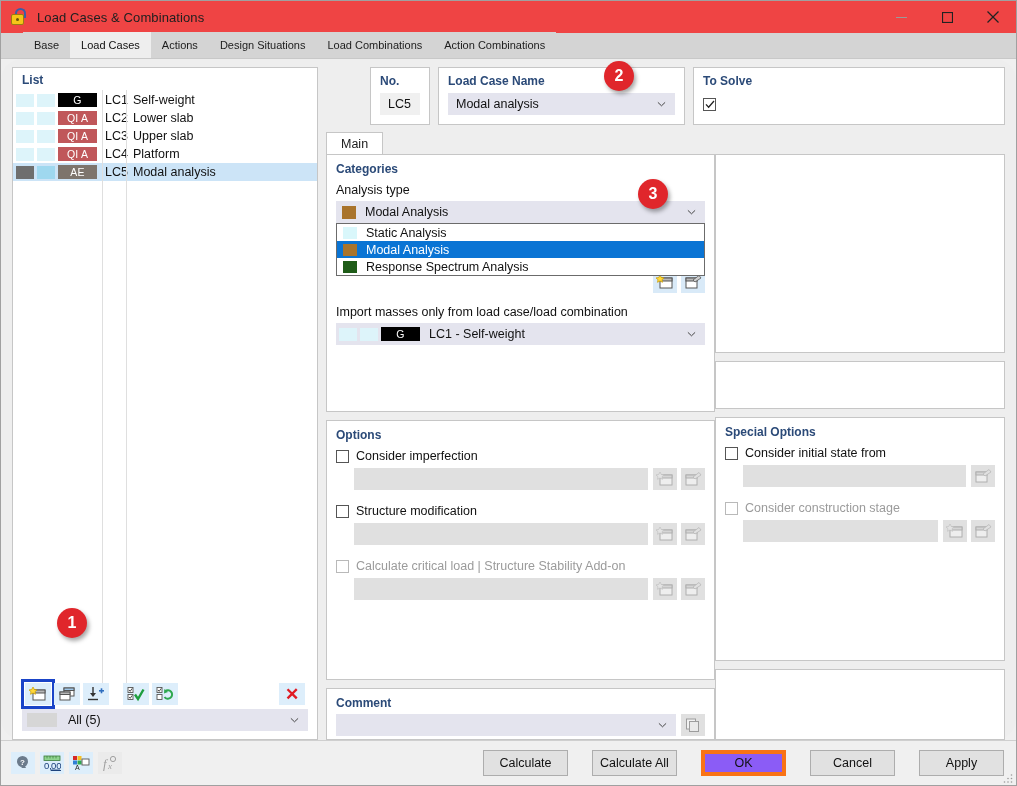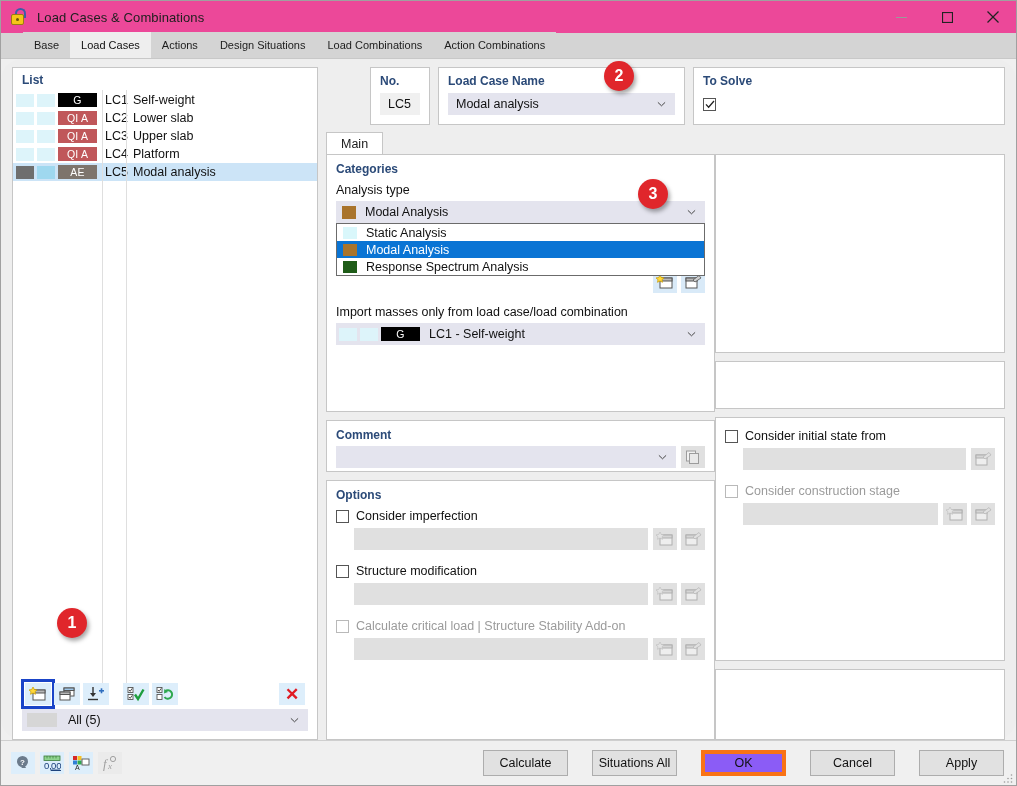--- a/index.html
+++ b/index.html
@@ -18,21 +18,21 @@
     position: relative;
     width: 1017px; height: 786px;
     background: #f0f0f0;
     border: 1px solid #a0a0a0;
     display: flex; flex-direction: column;
   }
 
   
   .titlebar {
     height: 32px;
-    background: #ec4899;
+    background: #ef4444;
     display: flex; align-items: center;
     flex: 0 0 32px;
   }
   .title-icon {
     width: 18px; height: 18px;
     margin-left: 9px; margin-right: 9px;
     position: relative;
   }
   .title-icon .lock-body {
     position: absolute; left: 1px; top: 6px;
@@ -613,122 +613,123 @@
                 <span class="sw"></span>
                 <span class="badge g">G</span>
                 <span style="margin-left:9px;">LC1 - Self-weight</span>
                 <svg class="chev" viewBox="0 0 10 10">
                   <path d="M1 3.2 L5 7 L9 3.2" fill="none" stroke="#444" stroke-width="1.1"></path>
                 </svg>
               </div>
             </div>
           </div>
 
+          <div class="group" style="flex:1;">
+            <div class="gtitle">Options</div>
+
+            <div class="opt-row">
+              <span class="chkbox"></span>
+              <span class="opt-label">Consider imperfection</span>
+            </div>
+            <div class="fieldline" style="margin-top:5px; margin-left:18px; margin-bottom:14px;">
+              <div class="greyfield"></div>
+              <div class="iconrow">
+                <div class="ibtn grey">
+                  <svg width="18" height="16" viewBox="0 0 18 16" opacity=".45">
+                    <rect x="4" y="4" width="12" height="10" fill="#fff" stroke="#777" stroke-width="1"></rect>
+                    <rect x="4" y="4" width="12" height="3" fill="#c9c9c9" stroke="#777" stroke-width="1"></rect>
+                    <path d="M4 1 L5.3 3.5 L8 3.9 L6 5.7 L6.5 8.3 L4 7 L1.5 8.3 L2 5.7 L0 3.9 L2.7 3.5 Z" fill="#e8e8e8" stroke="#999" stroke-width=".7"></path>
+                  </svg>
+                </div>
+                <div class="ibtn grey">
+                  <svg width="18" height="16" viewBox="0 0 18 16" opacity=".45">
+                    <rect x="2" y="4" width="11" height="10" fill="#fff" stroke="#777" stroke-width="1"></rect>
+                    <rect x="2" y="4" width="11" height="3" fill="#c9c9c9" stroke="#777" stroke-width="1"></rect>
+                    <path d="M9 6 L15 1.5 L17 4 L11 8 Z" fill="#e0e0e0" stroke="#888" stroke-width=".8"></path>
+                  </svg>
+                </div>
+              </div>
+            </div>
+
+            <div class="opt-row">
+              <span class="chkbox"></span>
+              <span class="opt-label">Structure modification</span>
+            </div>
+            <div class="fieldline" style="margin-top:5px; margin-left:18px; margin-bottom:14px;">
+              <div class="greyfield"></div>
+              <div class="iconrow">
+                <div class="ibtn grey">
+                  <svg width="18" height="16" viewBox="0 0 18 16" opacity=".45">
+                    <rect x="4" y="4" width="12" height="10" fill="#fff" stroke="#777" stroke-width="1"></rect>
+                    <rect x="4" y="4" width="12" height="3" fill="#c9c9c9" stroke="#777" stroke-width="1"></rect>
+                    <path d="M4 1 L5.3 3.5 L8 3.9 L6 5.7 L6.5 8.3 L4 7 L1.5 8.3 L2 5.7 L0 3.9 L2.7 3.5 Z" fill="#e8e8e8" stroke="#999" stroke-width=".7"></path>
+                  </svg>
+                </div>
+                <div class="ibtn grey">
+                  <svg width="18" height="16" viewBox="0 0 18 16" opacity=".45">
+                    <rect x="2" y="4" width="11" height="10" fill="#fff" stroke="#777" stroke-width="1"></rect>
+                    <rect x="2" y="4" width="11" height="3" fill="#c9c9c9" stroke="#777" stroke-width="1"></rect>
+                    <path d="M9 6 L15 1.5 L17 4 L11 8 Z" fill="#e0e0e0" stroke="#888" stroke-width=".8"></path>
+                  </svg>
+                </div>
+              </div>
+            </div>
+
+            <div class="opt-row">
+              <span class="chkbox disabled"></span>
+              <span class="opt-label disabled">Calculate critical load | Structure Stability Add-on</span>
+            </div>
+            <div class="fieldline" style="margin-top:5px; margin-left:18px;">
+              <div class="greyfield"></div>
+              <div class="iconrow">
+                <div class="ibtn grey">
+                  <svg width="18" height="16" viewBox="0 0 18 16" opacity=".45">
+                    <rect x="4" y="4" width="12" height="10" fill="#fff" stroke="#777" stroke-width="1"></rect>
+                    <rect x="4" y="4" width="12" height="3" fill="#c9c9c9" stroke="#777" stroke-width="1"></rect>
+                    <path d="M4 1 L5.3 3.5 L8 3.9 L6 5.7 L6.5 8.3 L4 7 L1.5 8.3 L2 5.7 L0 3.9 L2.7 3.5 Z" fill="#e8e8e8" stroke="#999" stroke-width=".7"></path>
+                  </svg>
+                </div>
+                <div class="ibtn grey">
+                  <svg width="18" height="16" viewBox="0 0 18 16" opacity=".45">
+                    <rect x="2" y="4" width="11" height="10" fill="#fff" stroke="#777" stroke-width="1"></rect>
+                    <rect x="2" y="4" width="11" height="3" fill="#c9c9c9" stroke="#777" stroke-width="1"></rect>
+                    <path d="M9 6 L15 1.5 L17 4 L11 8 Z" fill="#e0e0e0" stroke="#888" stroke-width=".8"></path>
+                  </svg>
+                </div>
+              </div>
+            </div>
+          </div>
+
           <div class="group" style="height:52px; padding-bottom:6px;">
             <div class="gtitle" style="margin-bottom:4px;">Comment</div>
             <div class="fieldline">
               <div class="inp" style="flex:1; min-width:0;">
                 <span></span>
                 <svg class="chev" viewBox="0 0 10 10">
                   <path d="M1 3.2 L5 7 L9 3.2" fill="none" stroke="#444" stroke-width="1.1"></path>
                 </svg>
               </div>
               <div class="iconrow">
                 <div class="ibtn grey">
                   <svg width="16" height="15" viewBox="0 0 16 15" opacity=".55">
                     <rect x="1.5" y="1" width="9" height="10" fill="#fff" stroke="#666" stroke-width="1"></rect>
                     <rect x="4.5" y="3.5" width="9" height="10" fill="#f2f2f2" stroke="#666" stroke-width="1"></rect>
                   </svg>
                 </div>
               </div>
             </div>
           </div>
-
-          <div class="group" style="flex:1;">
-            <div class="gtitle">Options</div>
-
-            <div class="opt-row">
-              <span class="chkbox"></span>
-              <span class="opt-label">Consider imperfection</span>
-            </div>
-            <div class="fieldline" style="margin-top:5px; margin-left:18px; margin-bottom:14px;">
-              <div class="greyfield"></div>
-              <div class="iconrow">
-                <div class="ibtn grey">
-                  <svg width="18" height="16" viewBox="0 0 18 16" opacity=".45">
-                    <rect x="4" y="4" width="12" height="10" fill="#fff" stroke="#777" stroke-width="1"></rect>
-                    <rect x="4" y="4" width="12" height="3" fill="#c9c9c9" stroke="#777" stroke-width="1"></rect>
-                    <path d="M4 1 L5.3 3.5 L8 3.9 L6 5.7 L6.5 8.3 L4 7 L1.5 8.3 L2 5.7 L0 3.9 L2.7 3.5 Z" fill="#e8e8e8" stroke="#999" stroke-width=".7"></path>
-                  </svg>
-                </div>
-                <div class="ibtn grey">
-                  <svg width="18" height="16" viewBox="0 0 18 16" opacity=".45">
-                    <rect x="2" y="4" width="11" height="10" fill="#fff" stroke="#777" stroke-width="1"></rect>
-                    <rect x="2" y="4" width="11" height="3" fill="#c9c9c9" stroke="#777" stroke-width="1"></rect>
-                    <path d="M9 6 L15 1.5 L17 4 L11 8 Z" fill="#e0e0e0" stroke="#888" stroke-width=".8"></path>
-                  </svg>
-                </div>
-              </div>
-            </div>
-
-            <div class="opt-row">
-              <span class="chkbox"></span>
-              <span class="opt-label">Structure modification</span>
-            </div>
-            <div class="fieldline" style="margin-top:5px; margin-left:18px; margin-bottom:14px;">
-              <div class="greyfield"></div>
-              <div class="iconrow">
-                <div class="ibtn grey">
-                  <svg width="18" height="16" viewBox="0 0 18 16" opacity=".45">
-                    <rect x="4" y="4" width="12" height="10" fill="#fff" stroke="#777" stroke-width="1"></rect>
-                    <rect x="4" y="4" width="12" height="3" fill="#c9c9c9" stroke="#777" stroke-width="1"></rect>
-                    <path d="M4 1 L5.3 3.5 L8 3.9 L6 5.7 L6.5 8.3 L4 7 L1.5 8.3 L2 5.7 L0 3.9 L2.7 3.5 Z" fill="#e8e8e8" stroke="#999" stroke-width=".7"></path>
-                  </svg>
-                </div>
-                <div class="ibtn grey">
-                  <svg width="18" height="16" viewBox="0 0 18 16" opacity=".45">
-                    <rect x="2" y="4" width="11" height="10" fill="#fff" stroke="#777" stroke-width="1"></rect>
-                    <rect x="2" y="4" width="11" height="3" fill="#c9c9c9" stroke="#777" stroke-width="1"></rect>
-                    <path d="M9 6 L15 1.5 L17 4 L11 8 Z" fill="#e0e0e0" stroke="#888" stroke-width=".8"></path>
-                  </svg>
-                </div>
-              </div>
-            </div>
-
-            <div class="opt-row">
-              <span class="chkbox disabled"></span>
-              <span class="opt-label disabled">Calculate critical load | Structure Stability Add-on</span>
-            </div>
-            <div class="fieldline" style="margin-top:5px; margin-left:18px;">
-              <div class="greyfield"></div>
-              <div class="iconrow">
-                <div class="ibtn grey">
-                  <svg width="18" height="16" viewBox="0 0 18 16" opacity=".45">
-                    <rect x="4" y="4" width="12" height="10" fill="#fff" stroke="#777" stroke-width="1"></rect>
-                    <rect x="4" y="4" width="12" height="3" fill="#c9c9c9" stroke="#777" stroke-width="1"></rect>
-                    <path d="M4 1 L5.3 3.5 L8 3.9 L6 5.7 L6.5 8.3 L4 7 L1.5 8.3 L2 5.7 L0 3.9 L2.7 3.5 Z" fill="#e8e8e8" stroke="#999" stroke-width=".7"></path>
-                  </svg>
-                </div>
-                <div class="ibtn grey">
-                  <svg width="18" height="16" viewBox="0 0 18 16" opacity=".45">
-                    <rect x="2" y="4" width="11" height="10" fill="#fff" stroke="#777" stroke-width="1"></rect>
-                    <rect x="2" y="4" width="11" height="3" fill="#c9c9c9" stroke="#777" stroke-width="1"></rect>
-                    <path d="M9 6 L15 1.5 L17 4 L11 8 Z" fill="#e0e0e0" stroke="#888" stroke-width=".8"></path>
-                  </svg>
-                </div>
-              </div>
-            </div>
-          </div>
         </div>
 
         <div class="col-right">
           <div class="blankpanel" style="height:199px;"></div>
           <div class="blankpanel" style="height:48px;"></div>
 
           <div class="group" style="height:244px;">
+            <div class="gtitle">Special Options</div>
 
             <div class="opt-row">
               <span class="chkbox"></span>
               <span class="opt-label">Consider initial state from</span>
             </div>
             <div class="fieldline" style="margin-top:5px; margin-left:18px; margin-bottom:14px;">
               <div class="greyfield"></div>
               <div class="iconrow">
                 <div class="ibtn grey">
                   <svg width="18" height="16" viewBox="0 0 18 16" opacity=".45">
@@ -810,21 +811,21 @@
           <text x="6" y="14" font-size="9" font-family="Liberation Serif, serif" font-style="italic" fill="#555">x</text>
           <circle cx="11" cy="4" r="2.6" fill="none" stroke="#555" stroke-width="1"></circle>
         </svg>
       </div>
     </div>
 
     <div class="bottom-spacer"></div>
 
     <div class="btns">
       <div class="pbtn">Calculate</div>
-      <div class="pbtn">Situations All</div>
+      <div class="pbtn">Calculate All</div>
       <div class="pbtn focus">OK</div>
       <div class="pbtn">Cancel</div>
       <div class="pbtn">Apply</div>
     </div>
 
     <svg class="grip" viewBox="0 0 10 10">
       <circle cx="8.5" cy="2" r=".8" fill="#9a9a9a"></circle>
       <circle cx="8.5" cy="5.5" r=".8" fill="#9a9a9a"></circle>
       <circle cx="5" cy="5.5" r=".8" fill="#9a9a9a"></circle>
       <circle cx="8.5" cy="9" r=".8" fill="#9a9a9a"></circle>

